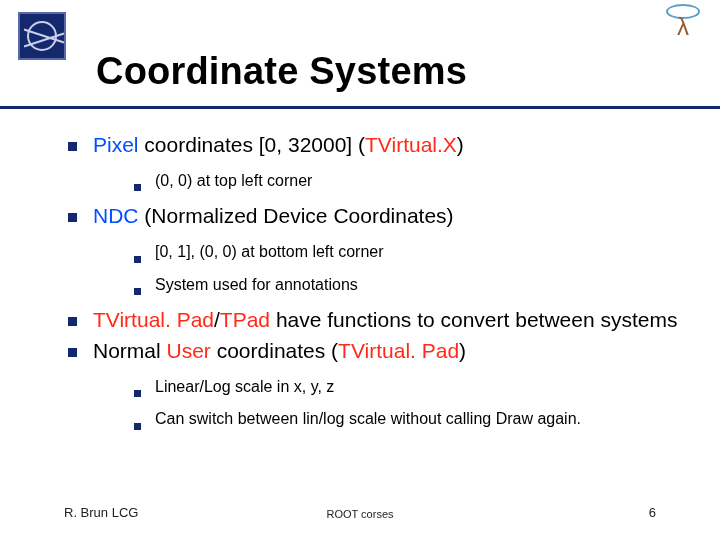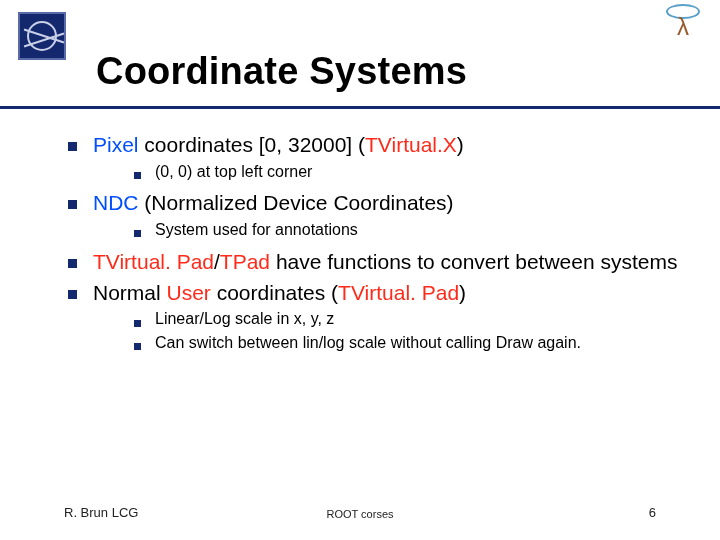--- a/index.html
+++ b/index.html
@@ -13,21 +13,21 @@
   .logo-right { position: absolute; top: 4px; right: 20px; display: flex; flex-direction: column; align-items: center; }
   .logo-right .ring { width: 34px; height: 15px; border: 2px solid #5aa0c8; border-radius: 50%; }
   .logo-right .stem { font-size: 24px; line-height: 20px; color: #9a5b2e; margin-top: -2px;}
   .title { position: absolute; top: 50px; left: 96px; font-size: 38px; font-weight: 700; letter-spacing: 0.2px; }
   .title-underline { position: absolute; top: 106px; left: 0; right: 0; height: 3px; background: #14286e; }
   .content { position: absolute; top: 128px; left: 68px; right: 30px; font-size: 21px; line-height: 1.28; }
   .l1 { margin: 4px 0 2px 0; }
   .l1-inner { display: flex; align-items: flex-start; }
   .sq { width: 9px; height: 9px; background: #14286e; flex: 0 0 9px; margin-top: 10px; margin-right: 16px; }
   .sub { margin: 2px 0 8px 66px; font-size: 16px; }
-  .l2 { display: flex; align-items: center; margin: 3px 0; }
+  .l2 { display: flex; align-items: flex-end; margin: 12px 0; }
   .sq2 { width: 7px; height: 7px; background: #14286e; flex: 0 0 7px; margin-top: 7px; margin-right: 14px; }
   .blue { color: #004eff; }
   .red  { color: #ff2a1a; }
   .footer-left  { position: absolute; bottom: 20px; left: 64px;  font-size: 13px; color: #222; text-align: right; }
   .footer-center{ position: absolute; bottom: 20px; left: 50%; transform: translateX(-50%); font-size: 11px; color: #222; }
   .footer-right { position: absolute; bottom: 20px; right: 64px; font-size: 13px; color: #222; }
 </style>
 </head>
 <body>
 
@@ -64,20 +64,24 @@
     <div class="l1">
       <div class="l1-inner">
         <span class="sq"></span>
         <span>
           <span class="blue">NDC</span><span> (Normalized Device Coordinates)</span>
         </span>
       </div>
       <div class="sub">
         <div class="l2">
           <span class="sq2"></span>
+          <span>[0, 1], (0, 0) at bottom left corner</span>
+        </div>
+        <div class="l2">
+          <span class="sq2"></span>
           <span>System used for annotations</span>
         </div>
       </div>
     </div>
 
     <div class="l1">
       <div class="l1-inner">
         <span class="sq"></span>
         <span>
           <span class="red">TVirtual. Pad</span><span>/</span><span class="red">TPad</span><span> have functions to convert between systems</span>

